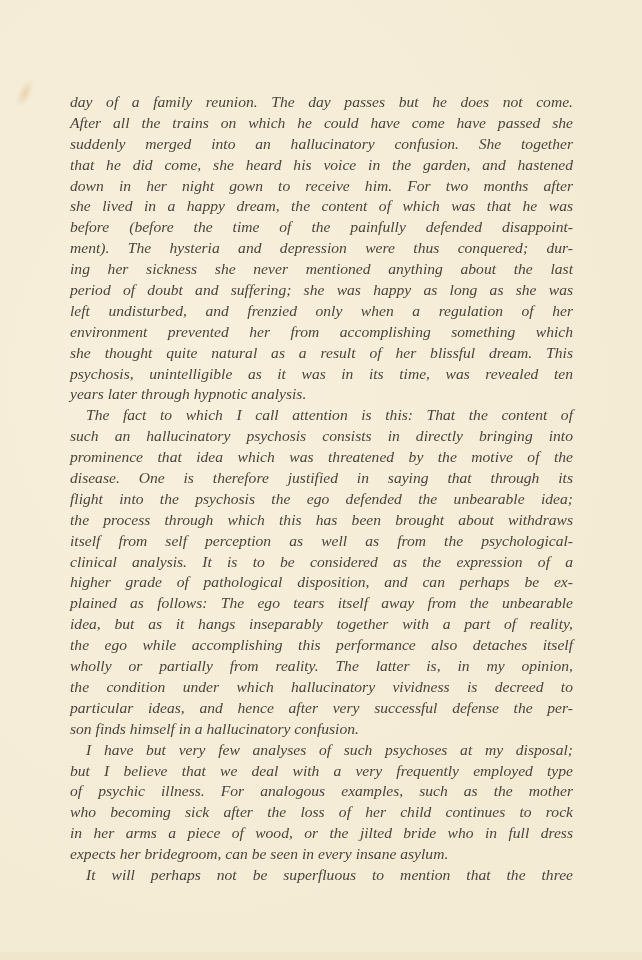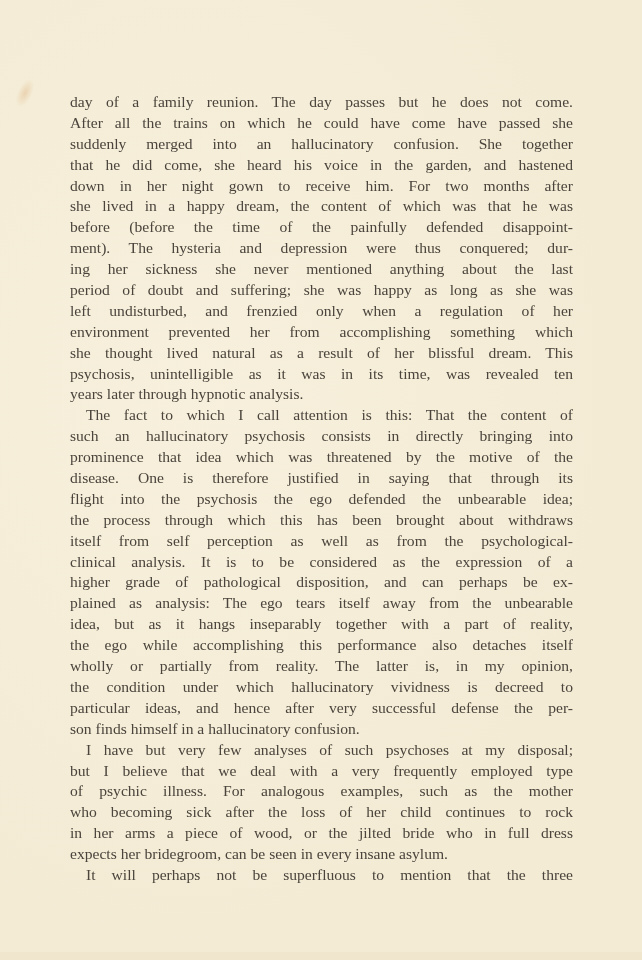--- a/index.html
+++ b/index.html
@@ -63,20 +63,21 @@
       top: 0;
       font-size: 15px;
       letter-spacing: 1.5px;
       color: #4f4940;
     }
     .body-text {
       position: absolute;
       left: 70px;
       top: 92px;
       width: 503px;
+      font-style: italic;
     }
     .line {
       display: block;
       height: 20.9px;
       line-height: 20.9px;
       font-size: 15.6px;
       text-align: justify;
       text-align-last: justify;
       white-space: nowrap;
       overflow: visible;
@@ -102,33 +103,33 @@
       <span class="line">suddenly merged into an hallucinatory confusion.  She together</span>
       <span class="line">that he did come, she heard his voice in the garden, and hastened</span>
       <span class="line">down in her night gown to receive him.  For two months after</span>
       <span class="line">she lived in a happy dream, the content of which was that he was</span>
       <span class="line">before (before the time of the painfully defended disappoint-</span>
       <span class="line">ment).  The hysteria and depression were thus conquered; dur-</span>
       <span class="line">ing her sickness she never mentioned anything about the last</span>
       <span class="line">period of doubt and suffering; she was happy as long as she was</span>
       <span class="line">left undisturbed, and frenzied only when a regulation of her</span>
       <span class="line">environment prevented her from accomplishing something which</span>
-      <span class="line">she thought lived natural as a result of her blissful dream.  This</span>
+      <span class="line">she thought quite natural as a result of her blissful dream.  This</span>
       <span class="line">psychosis, unintelligible as it was in its time, was revealed ten</span>
       <span class="line last">years later through hypnotic analysis.</span>
       <span class="line indent">The fact to which I call attention is this: That the content of</span>
       <span class="line">such an hallucinatory psychosis consists in directly bringing into</span>
       <span class="line">prominence that idea which was threatened by the motive of the</span>
       <span class="line">disease.  One is therefore justified in saying that through its</span>
       <span class="line">flight into the psychosis the ego defended the unbearable idea;</span>
       <span class="line">the process through which this has been brought about withdraws</span>
       <span class="line">itself from self perception as well as from the psychological-</span>
       <span class="line">clinical analysis.  It is to be considered as the expression of a</span>
       <span class="line">higher grade of pathological disposition, and can perhaps be ex-</span>
-      <span class="line">plained as analysis: The ego tears itself away from the unbearable</span>
+      <span class="line">plained as follows: The ego tears itself away from the unbearable</span>
       <span class="line">idea, but as it hangs inseparably together with a part of reality,</span>
       <span class="line">the ego while accomplishing this performance also detaches itself</span>
       <span class="line">wholly or partially from reality.  The latter is, in my opinion,</span>
       <span class="line">the condition under which hallucinatory vividness is decreed to</span>
       <span class="line">particular ideas, and hence after very successful defense the per-</span>
       <span class="line last">son finds himself in a hallucinatory confusion.</span>
       <span class="line indent">I have but very few analyses of such psychoses at my disposal;</span>
       <span class="line">but I believe that we deal with a very frequently employed type</span>
       <span class="line">of psychic illness.  For analogous examples, such as the mother</span>
       <span class="line">who becoming sick after the loss of her child continues to rock</span>

